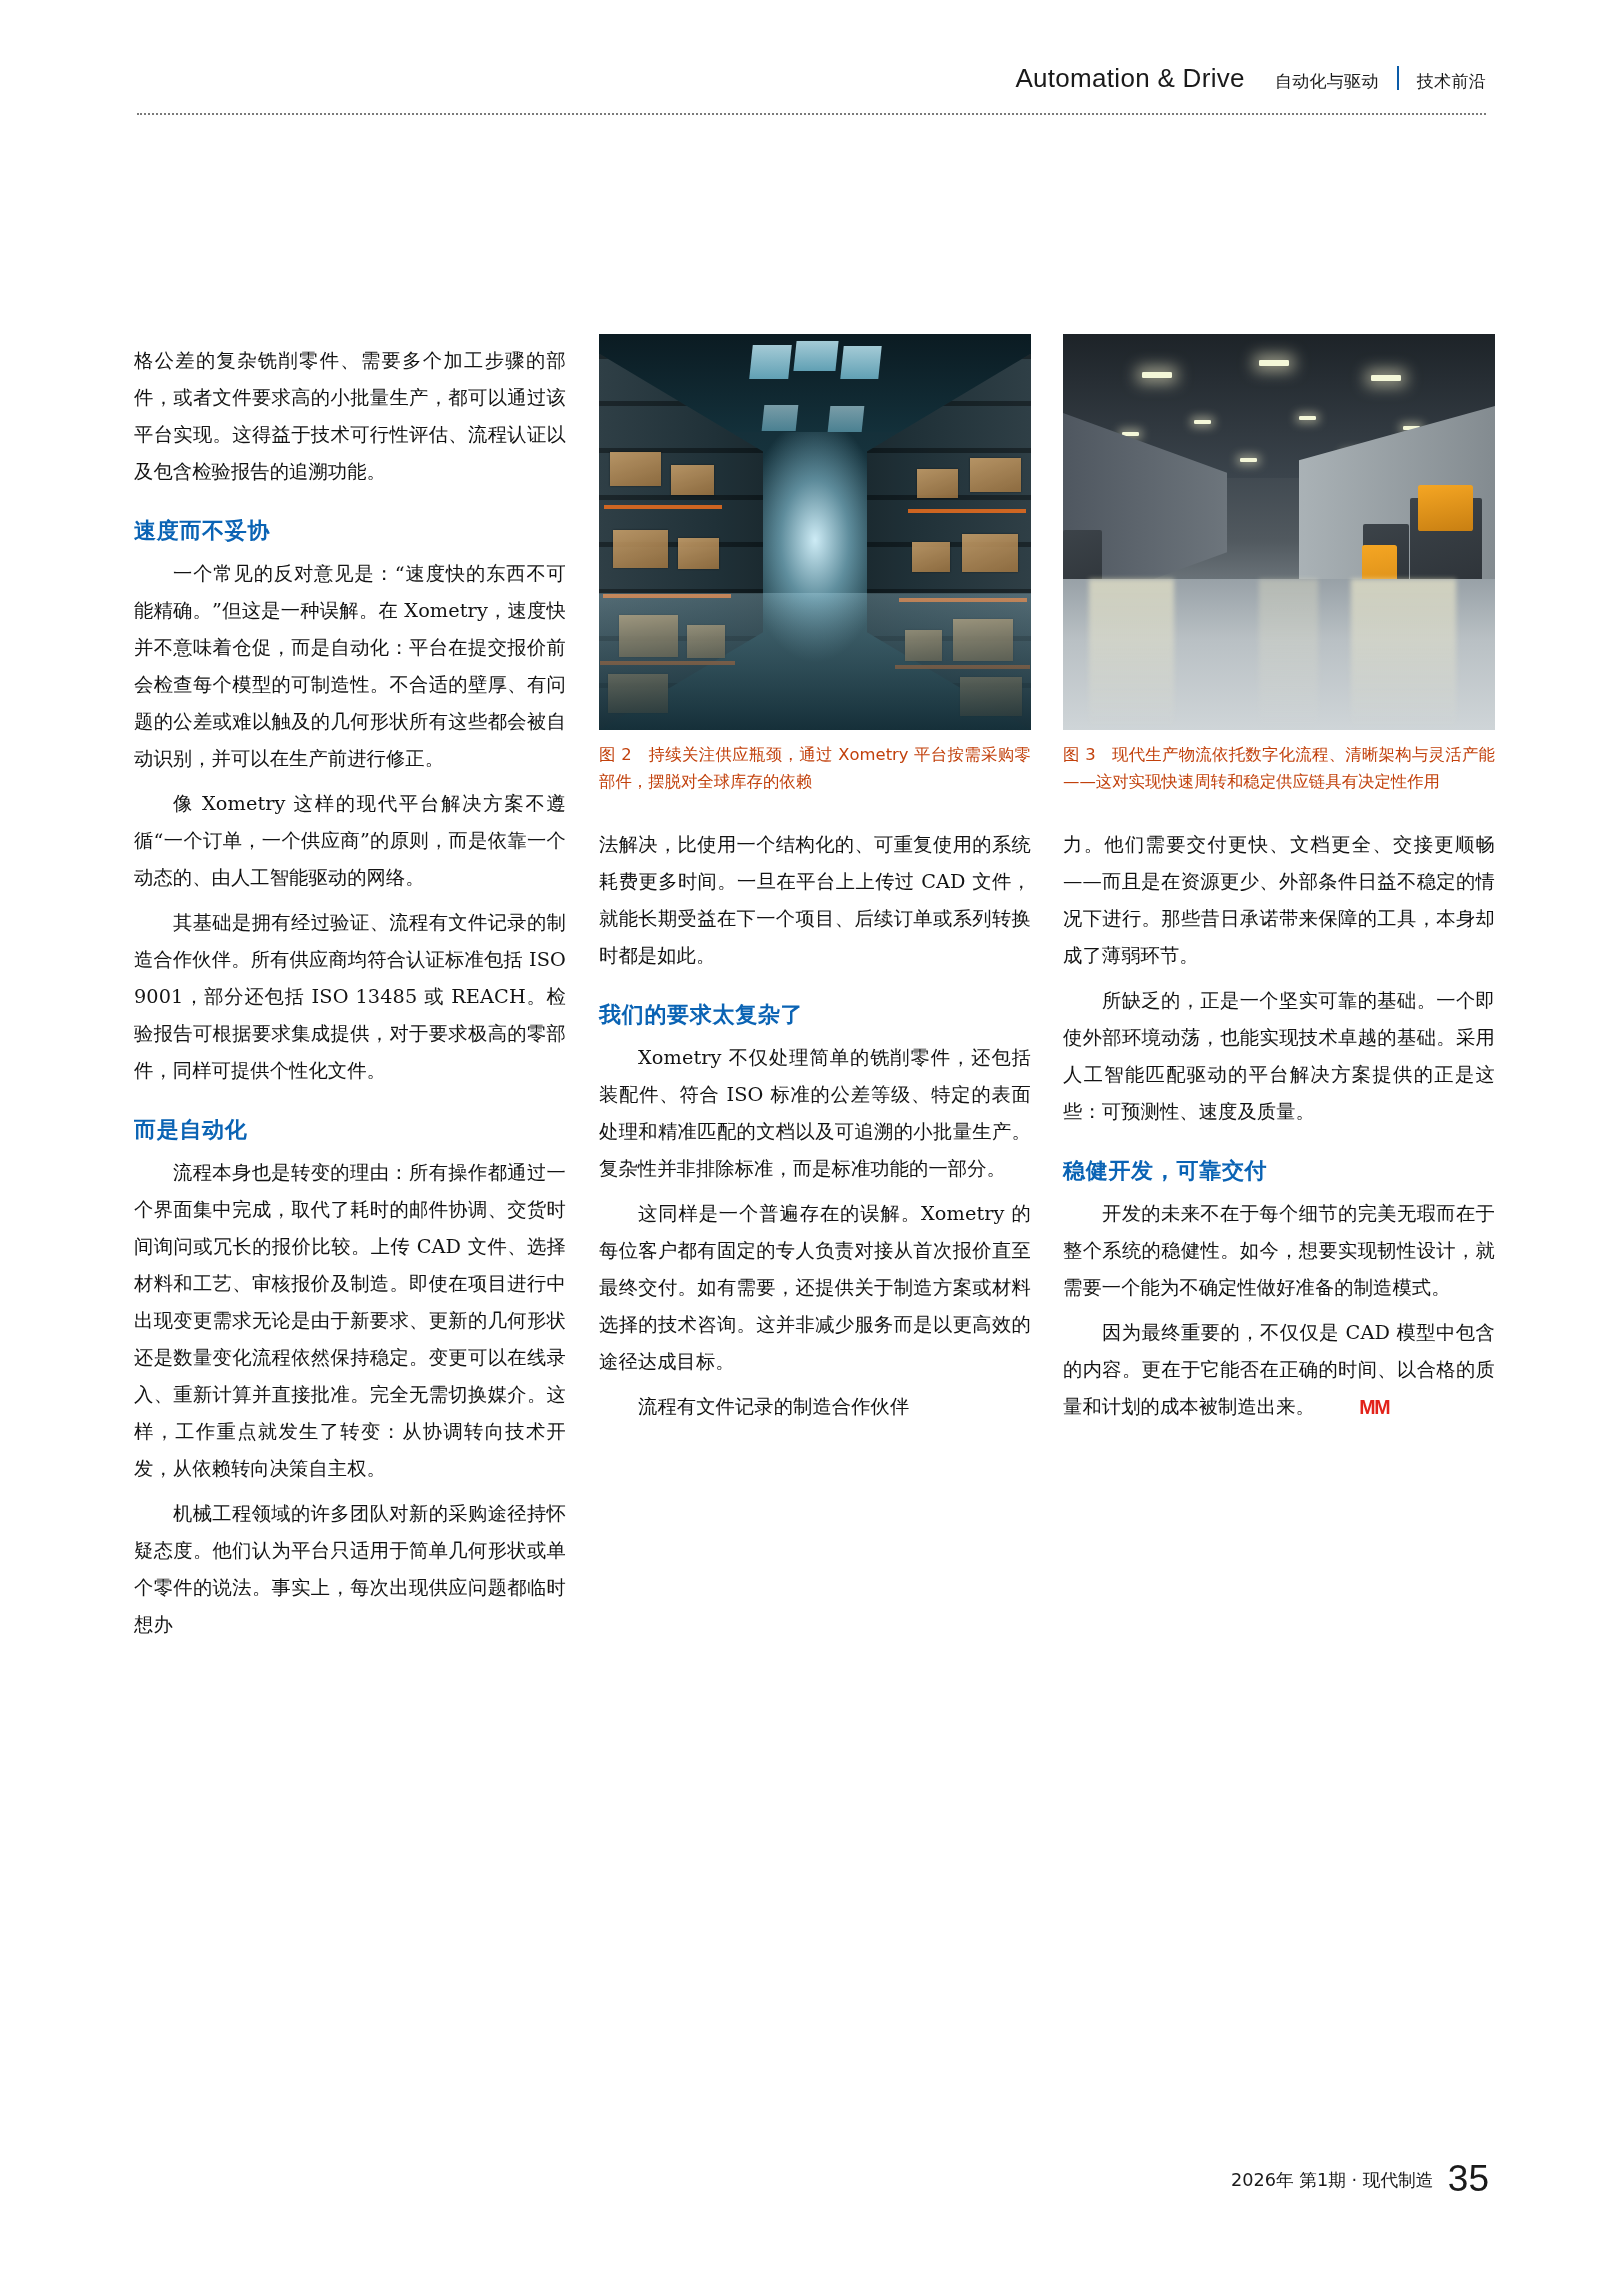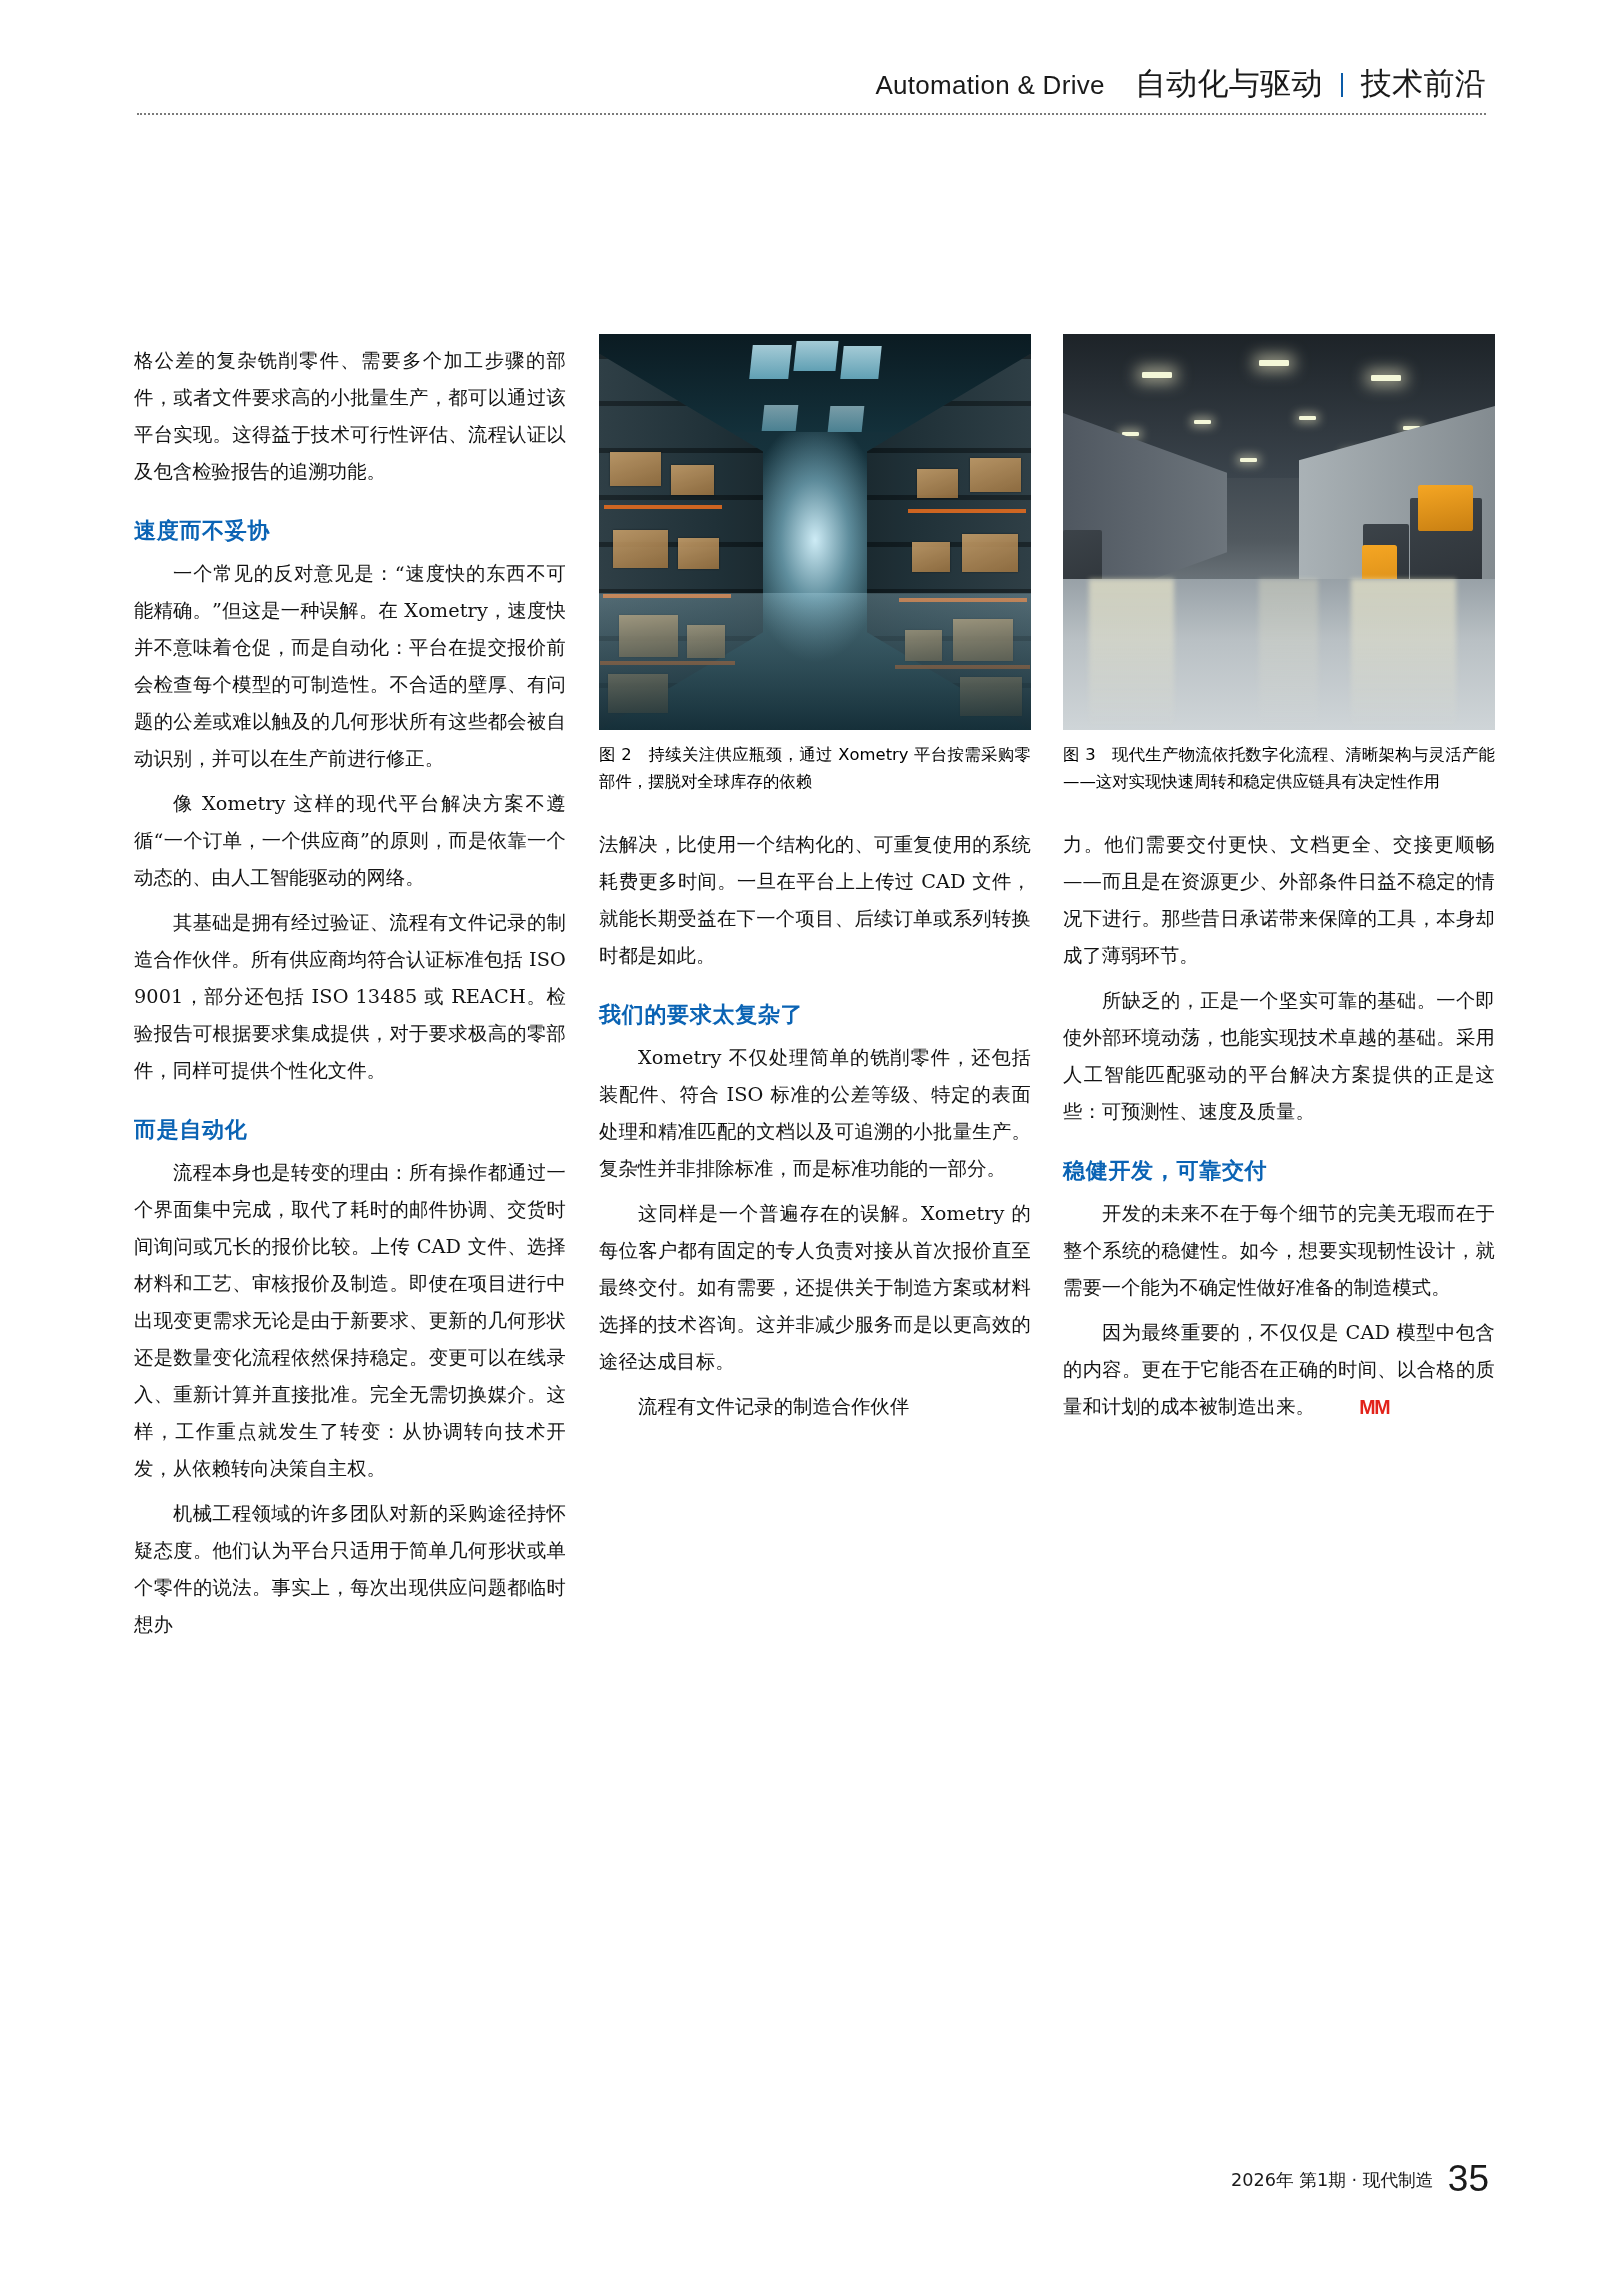--- a/index.html
+++ b/index.html
@@ -30,21 +30,21 @@
     font-size: 26px;
     letter-spacing: 0.3px;
     color: #1a1a1a;
     white-space: nowrap;
   }
   .header-text .hdr-en {
     font-family: "Liberation Sans", sans-serif;
   }
   .header-text .hdr-cn {
     font-family: "DejaVu Sans", sans-serif;
-    font-size: 31px;
+    font-size: 17px;
   }
   .header-sep {
     display: inline-block;
     width: 2px;
     height: 23.6px;
     background: #0a5ba8;
     margin: 0 10.5px -2.6px 10.5px;
     vertical-align: baseline;
   }
   .header-rule {
@@ -100,21 +100,21 @@
     height: 396px;
     position: relative;
     overflow: hidden;
     background: #1b2a33;
   }
   .figcap {
     font-family: "DejaVu Sans", sans-serif;
     font-size: 16.4px;
     line-height: 27.5px;
     margin-top: 10.5px;
-    color: #000000;
+    color: #c2410c;
     text-align: justify;
   }
 
   
   .wh2 {
     background:
       radial-gradient(ellipse 98px 170px at 50% 52%, rgba(215,245,255,0.95) 0%, rgba(150,210,230,0.55) 35%, rgba(40,80,95,0.0) 72%),
       linear-gradient(to bottom, #0f2630 0%, #16323c 30%, #1c3a44 55%, #24454d 100%);
   }
   .wh2 .ceil {

